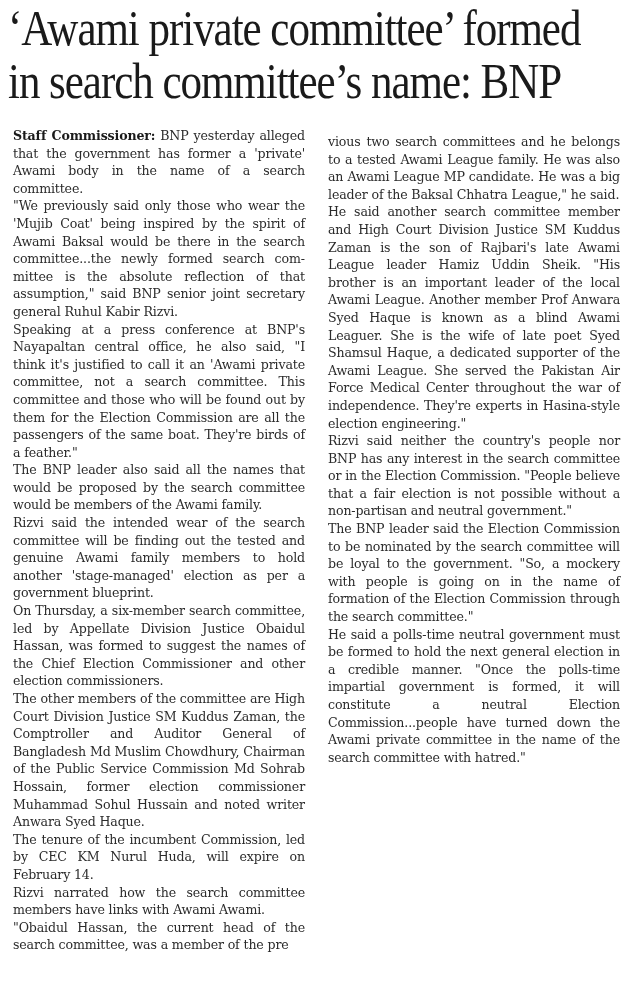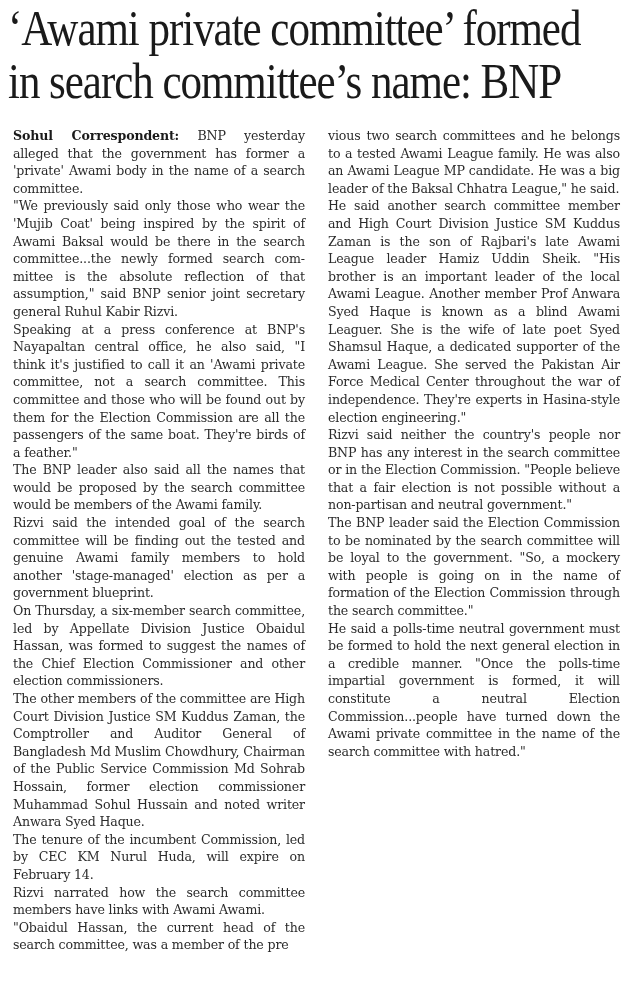--- a/index.html
+++ b/index.html
@@ -11,38 +11,38 @@
     color: #1a1a1a; transform: scaleX(0.86); transform-origin: left top; white-space: nowrap;
   }
   .headline div { margin: 0; }
   .col {
     position: absolute; top: 127px; width: 292px;
     font-family: "DejaVu Serif", "Liberation Serif", serif;
     font-size: 12.6px; line-height: 17.6px; text-align: justify;
     hyphens: manual; color: #2b2b2b; letter-spacing: -0.15px;
   }
   .col-left { left: 13px; }
-  .col-right { left: 328px; }
+  .col-right { left: 328px; margin-top: 6px; }
   .col p { margin: 0; }
   .byline { font-weight: bold; color: #1a1a1a; }
 </style>
 </head>
 <body>
 
 <div class="headline">
   <div>‘Awami private committee’ formed</div>
   <div>in search committee’s name: BNP</div>
 </div>
 
 <div class="col col-left">
-  <p><span class="byline">Sohul Correspondent:</span> <span>BNP yesterday alleged that the government has former a 'private' Awami body in the name of a search committee.</span></p>
+  <p><span class="byline">Staff Commissioner:</span> <span>BNP yesterday alleged that the government has former a 'private' Awami body in the name of a search committee.</span></p>
   <p>"We previously said only those who wear the 'Mujib Coat' being inspired by the spirit of Awami Baksal would be there in the search committee...the newly formed search com­mittee is the absolute reflection of that assumption," said BNP senior joint secre­tary general Ruhul Kabir Rizvi.</p>
   <p>Speaking at a press conference at BNP's Nayapaltan central office, he also said, "I think it's justified to call it an 'Awami pri­vate committee, not a search committee. This committee and those who will be found out by them for the Election Commission are all the passengers of the same boat. They're birds of a feather."</p>
   <p>The BNP leader also said all the names that would be proposed by the search committee would be members of the Awami family.</p>
-  <p>Rizvi said the intended goal of the search committee will be finding out the tested and genuine Awami family members to hold another 'stage-managed' election as per a government blueprint.</p>
+  <p>Rizvi said the intended wear of the search committee will be finding out the tested and genuine Awami family members to hold another 'stage-managed' election as per a government blueprint.</p>
   <p>On Thursday, a six-member search commit­tee, led by Appellate Division Justice Obaidul Hassan, was formed to suggest the names of the Chief Election Commissioner and other election commissioners.</p>
   <p>The other members of the committee are High Court Division Justice SM Kuddus Zaman, the Comptroller and Auditor General of Bangladesh Md Muslim Chowdhury, Chairman of the Public Service Commission Md Sohrab Hossain, former election commissioner Muhammad Sohul Hussain and noted writer Anwara Syed Haque.</p>
   <p>The tenure of the incumbent Commission, led by CEC KM Nurul Huda, will expire on February 14.</p>
   <p>Rizvi narrated how the search committee members have links with Awami Awami.</p>
   <p>"Obaidul Hassan, the current head of the search committee, was a member of the pre­</p>
 </div>
 
 <div class="col col-right">
   <p>vious two search committees and he belongs to a tested Awami League family. He was also an Awami League MP candidate. He was a big leader of the Baksal Chhatra League," he said.</p>
   <p>He said another search committee member and High Court Division Justice SM Kuddus Zaman is the son of Rajbari's late Awami League leader Hamiz Uddin Sheik. "His brother is an important leader of the local Awami League. Another member Prof Anwara Syed Haque is known as a blind Awami Leaguer. She is the wife of late poet Syed Shamsul Haque, a dedicated support­er of the Awami League. She served the Pakistan Air Force Medical Center through­out the war of independence. They're experts in Hasina-style election engineer­ing."</p>

